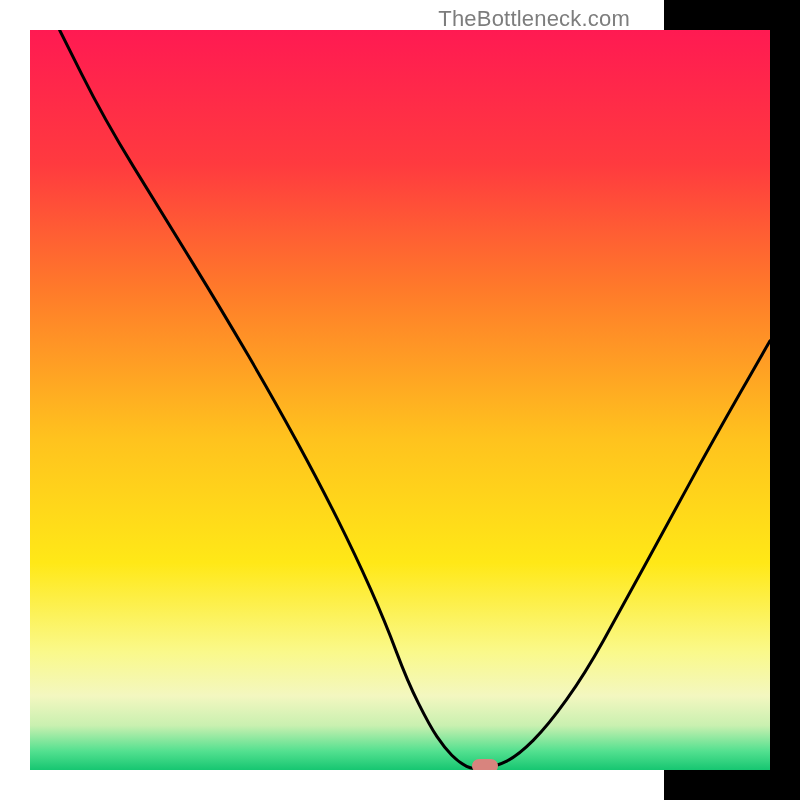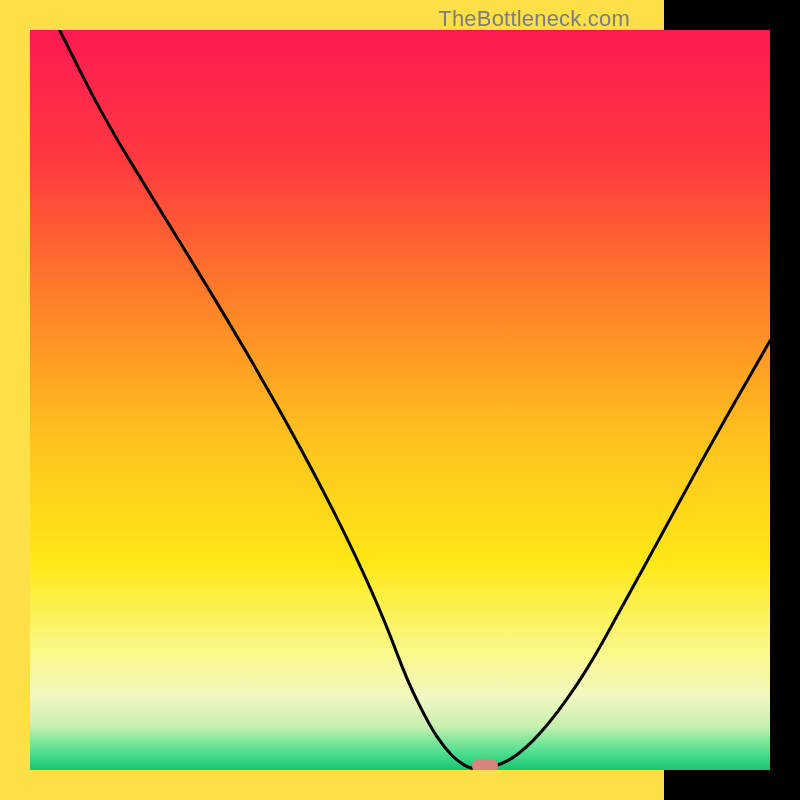--- a/index.html
+++ b/index.html
@@ -10,21 +10,21 @@
     background: #000;
     overflow: hidden;
     font-family: Arial, Helvetica, sans-serif;
   }
   .frame {
     position: absolute;
     left: 0;
     top: 0;
     width: 664px;
     height: 800px;
-    background: #fde047;
+    background: #ffffff;
   }
   .plot-area {
     position: absolute;
     left: 30px;
     top: 30px;
     width: 740px;
     height: 740px;
     overflow: hidden;
   }
   .gradient {

